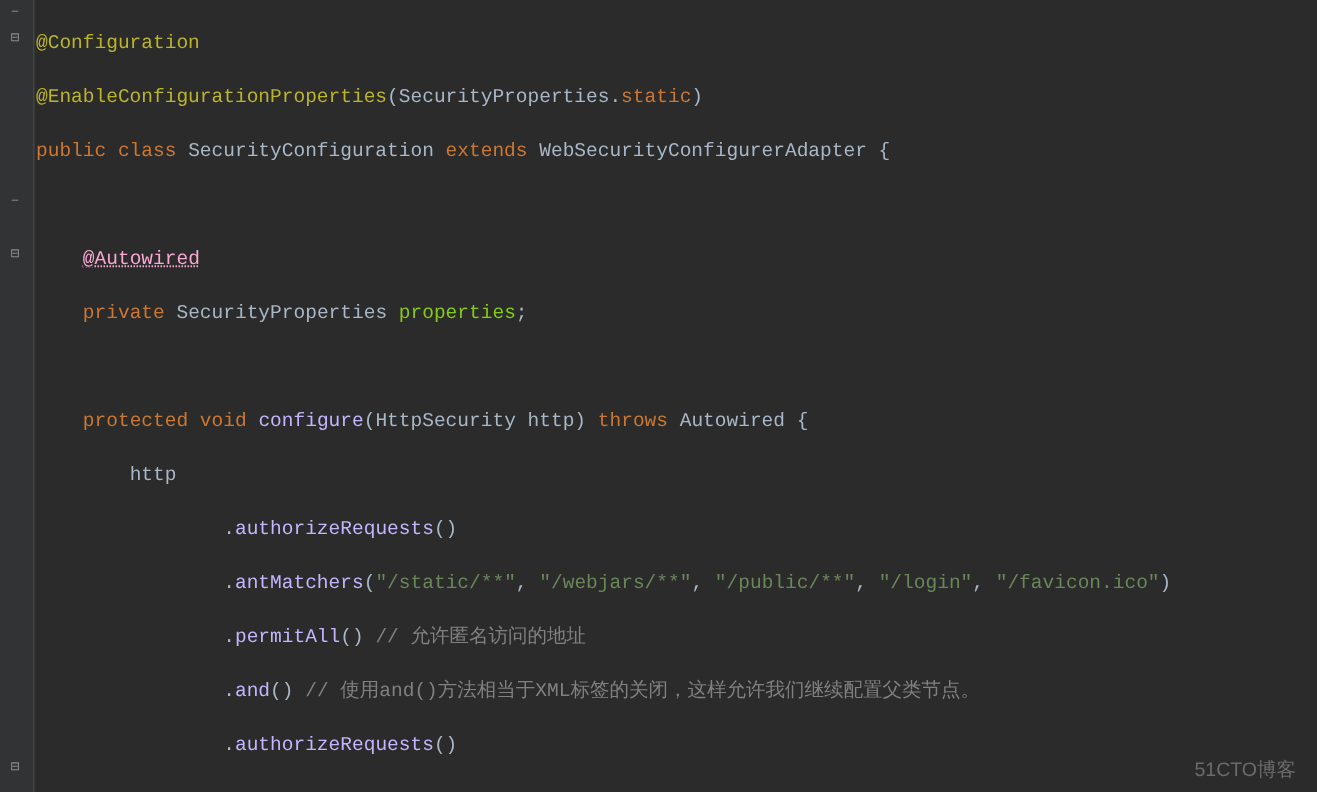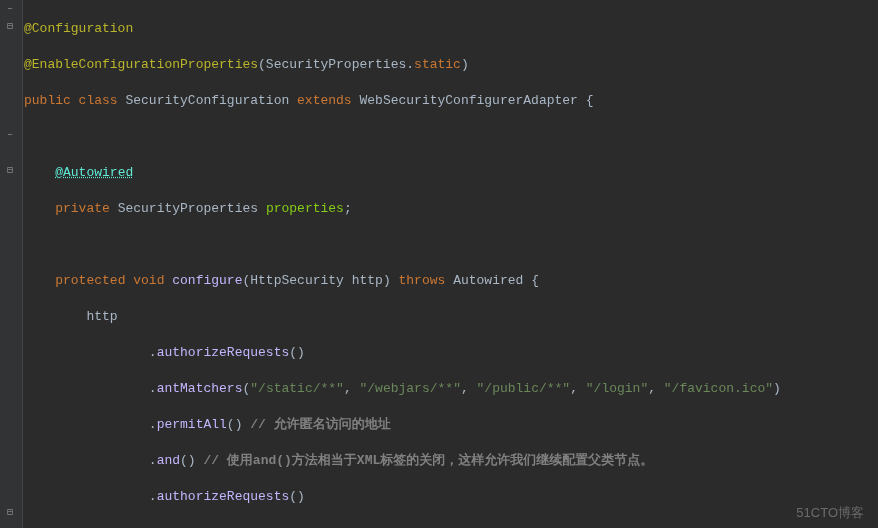--- a/index.html
+++ b/index.html
@@ -38,24 +38,24 @@
     position: absolute;
     left: 24px;
     top: 2px;
     white-space: pre;
   }
   .line { height: 18px; }
   .kw { color: #cc7832; }          
   .ann { color: #bbb529; margin-top: 29px; }         
   .cls { color: #a9b7c6; }         
   .str { color: #6a8759; }         
-  .cmt { color: #808080; font-weight: bold; }      
+  .cmt { color: #808080; }      
   .mth { color: #c4b5fd; }         
   .fld { color: #84cc16; }
-  .sq { color: #5eead4; text-decoration: underline dotted; }
+  .sq { color: #f9a8d4; text-decoration: underline dotted; }
   .watermark {
     position: absolute;
     right: 14px;
     bottom: 6px;
     color: #6b6b6b;
     font-size: 13px;
     font-family: sans-serif;
   }
 </style>
 </head>

